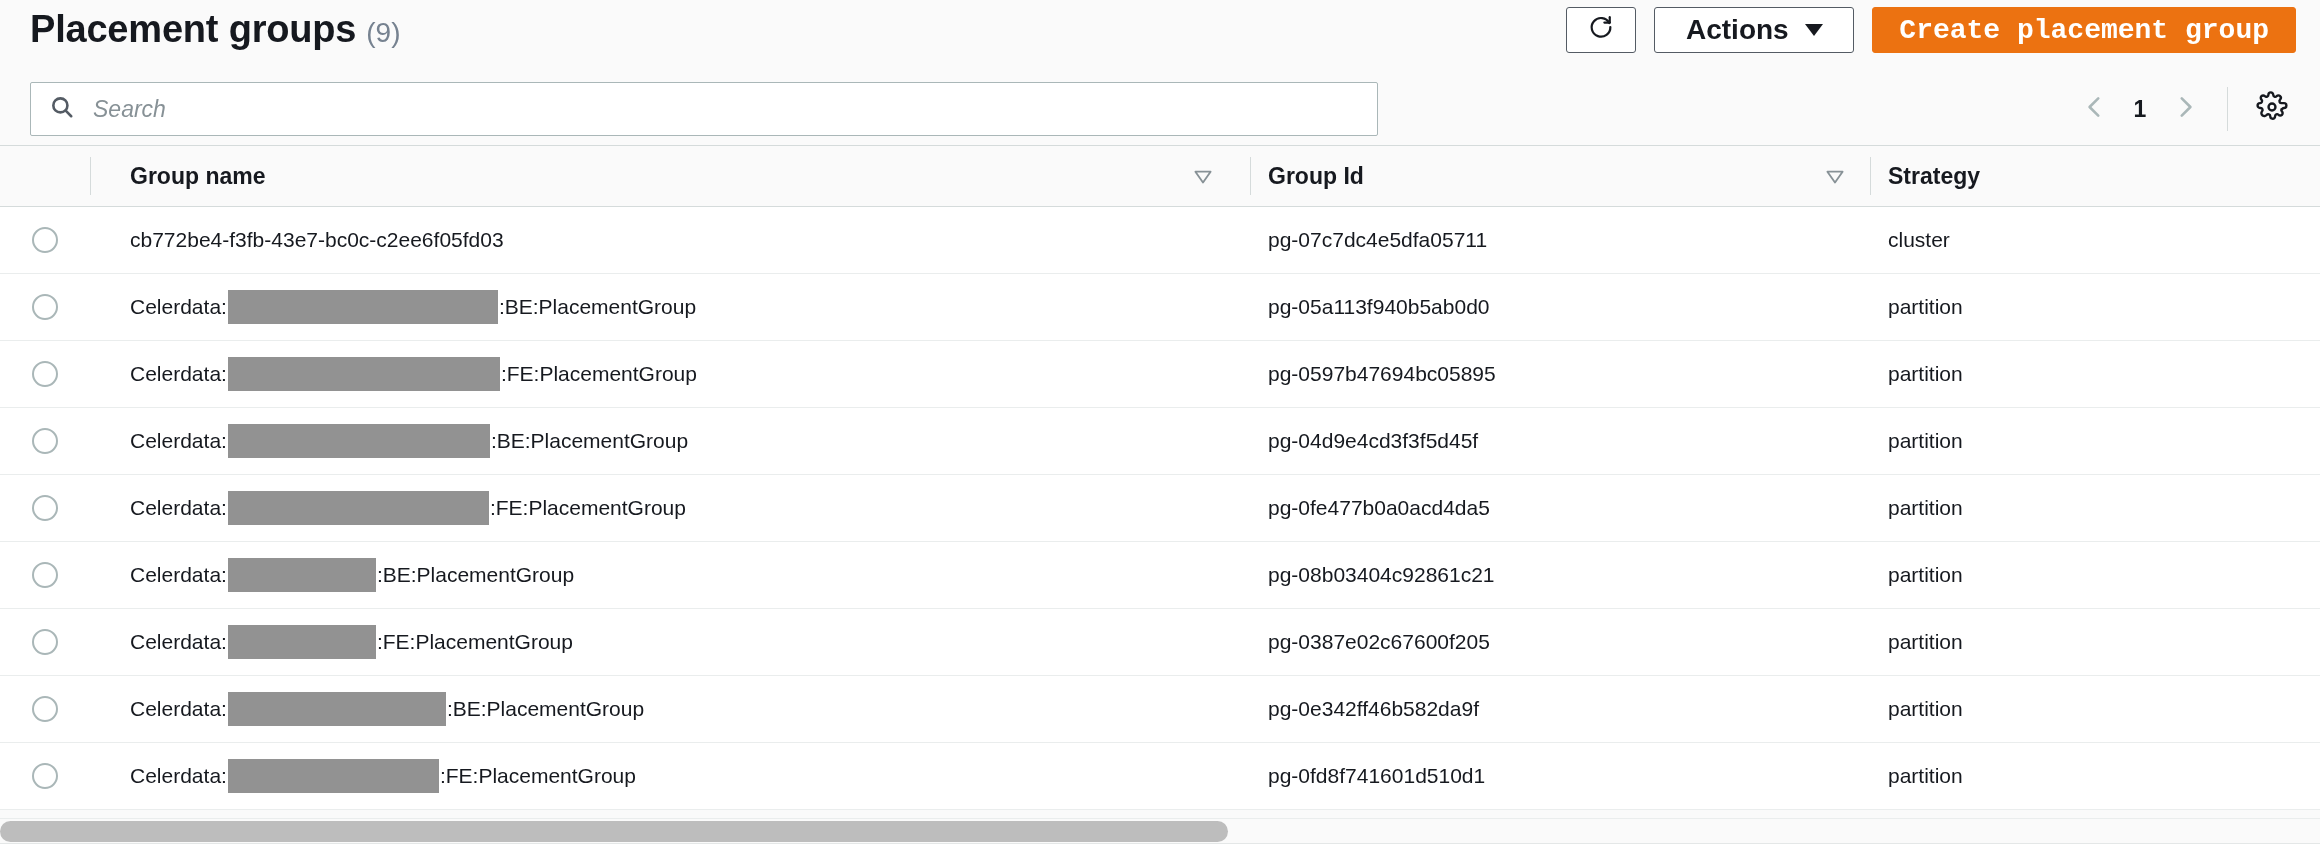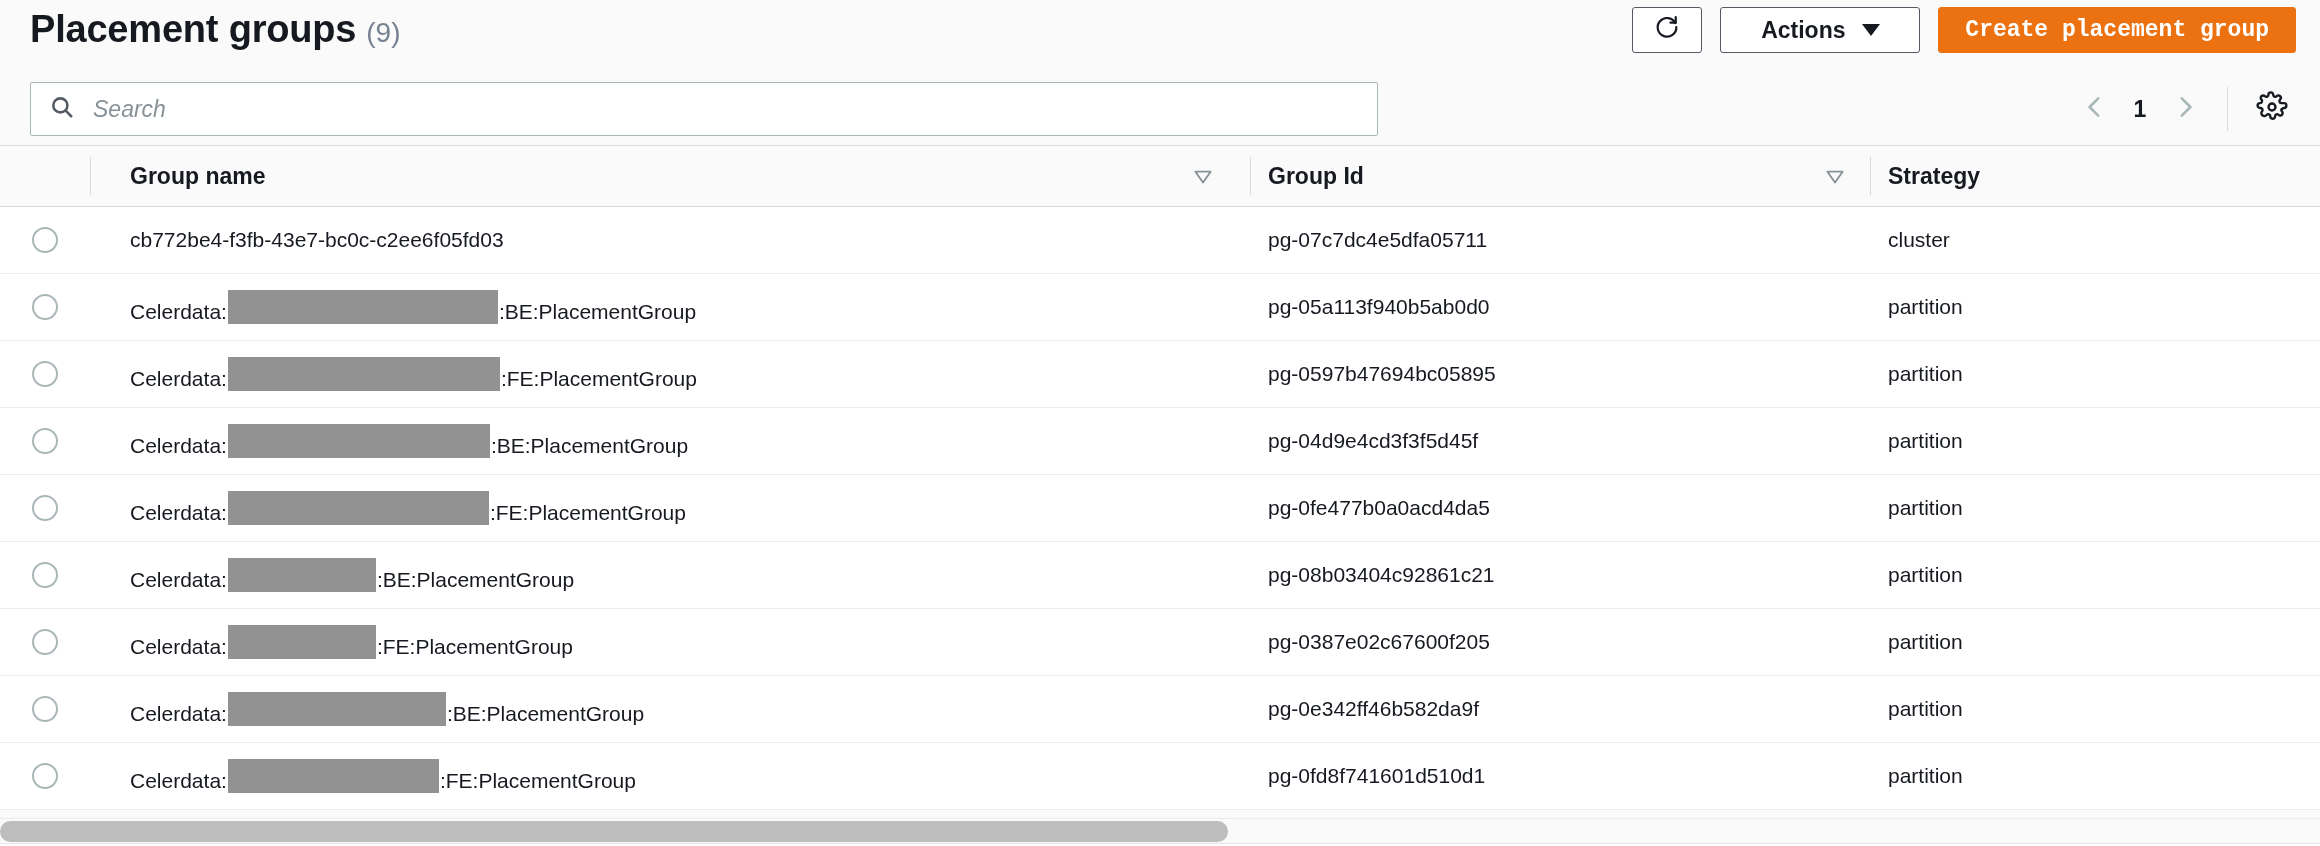--- a/index.html
+++ b/index.html
@@ -46,21 +46,21 @@
   
   .actions-area {
     position: absolute;
     right: 24px; top: 7px;
     display: flex;
     align-items: center;
     gap: 18px;
   }
   .btn {
     font-family: "Liberation Sans", sans-serif;
-    font-size: 23px;
+    font-size: 28px;
     font-weight: bold;
     color: #16191f;
     background: #ffffff;
     border: 1px solid #545b64;
     border-radius: 3px;
     height: 46px;
     display: flex;
     align-items: center;
     justify-content: center;
     cursor: pointer;
@@ -166,21 +166,21 @@
     border-bottom: 1px solid #d5dbdb;
   }
   .row {
     display: flex;
     align-items: center;
     height: 67px;
     background: #ffffff;
     border-bottom: 1px solid #eaeded;
   }
   .c-sel   { width: 90px; flex: 0 0 90px; display:flex; align-items:center; justify-content:center; }
-  .c-name  { width: 1160px; flex: 0 0 1160px; position: relative; padding-left: 40px; display:flex; align-items:flex-end; }
+  .c-name  { width: 1160px; flex: 0 0 1160px; position: relative; padding-left: 40px; display:flex; align-items:center; }
   .c-id    { width: 620px; flex: 0 0 620px; padding-left: 18px; display:flex; align-items:center;}
   .c-strat { flex: 1 1 auto; padding-left: 18px; display:flex; align-items:center;}
 
   .th-txt {
     font-size: 23px;
     font-weight: bold;
     color: #16191f;
   }
   .col-div {
     position: absolute;

